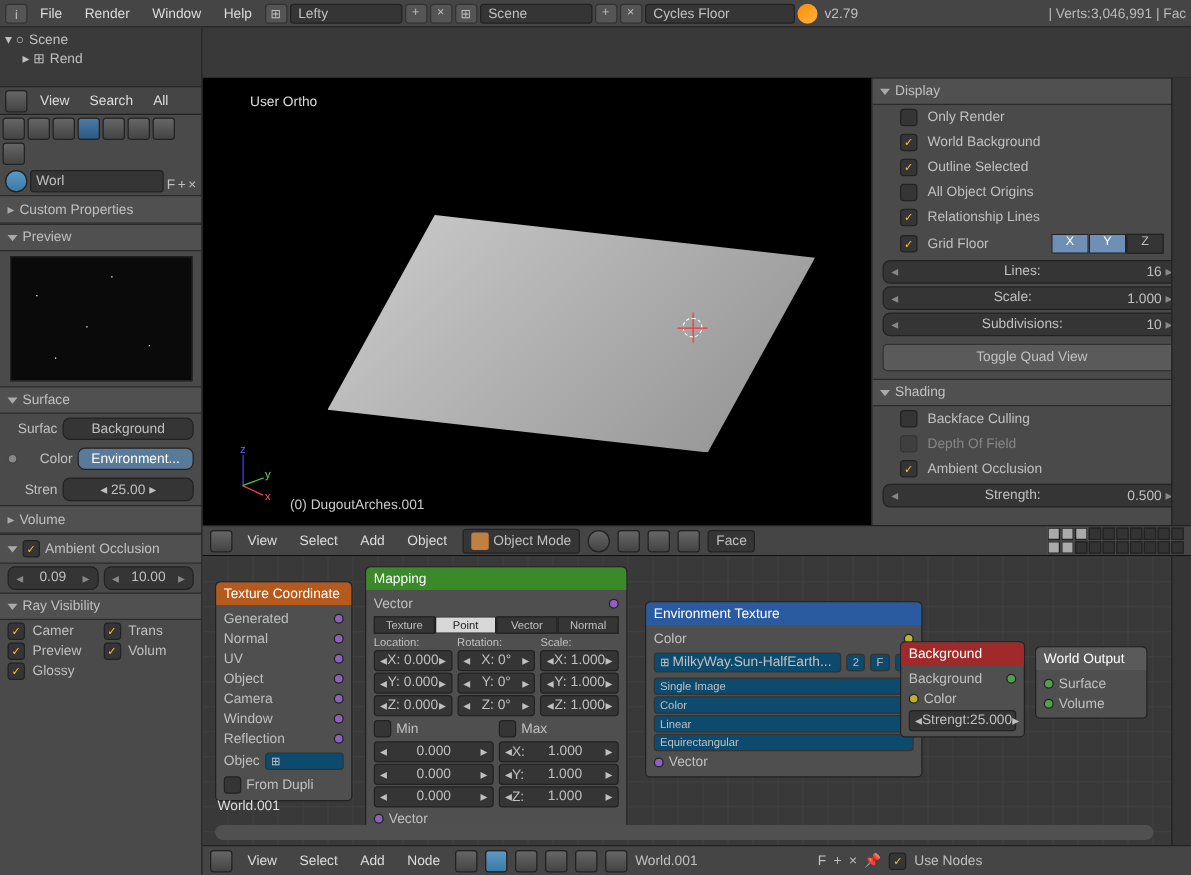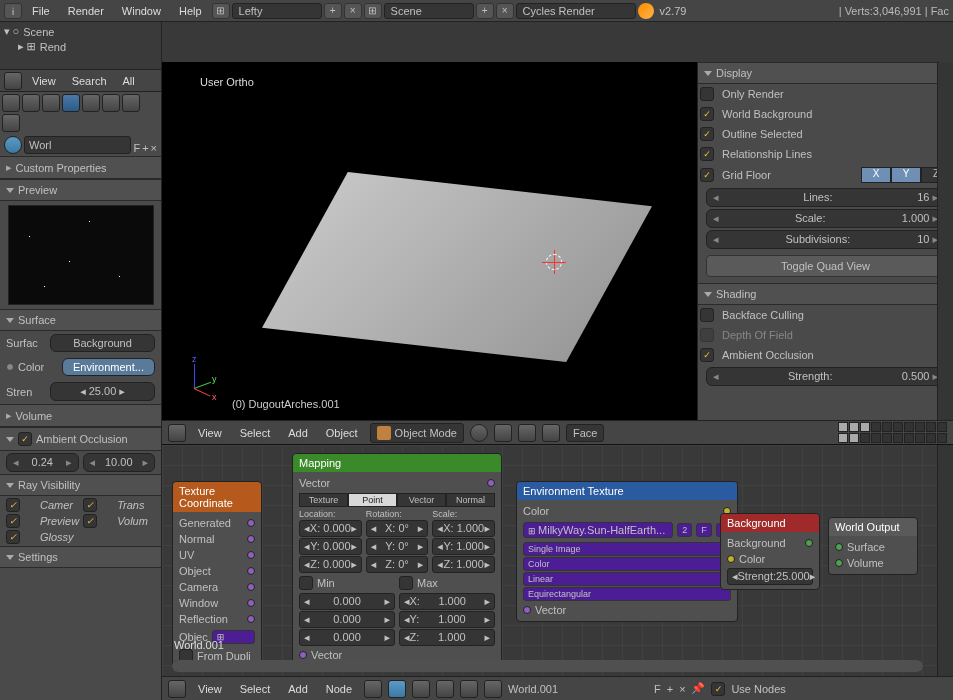--- a/index.html
+++ b/index.html
@@ -30,28 +30,28 @@
 .world-row { display: flex; align-items: flex-end; gap: 2px; padding: 2px 4px; }
 .world-dd { flex: 1; background: #353535; border: 1px solid #222; border-radius: 3px; padding: 2px 4px; overflow: hidden; }
 
 .panel-header { display: flex; align-items: center; gap: 4px; padding: 4px 6px; background: #505050; border-top: 1px solid #2a2a2a; border-bottom: 1px solid #2a2a2a; }
 .panel-header .tri { width: 0; height: 0; border-left: 4px solid transparent; border-right: 4px solid transparent; border-top: 5px solid #aaa; }
 
 .preview-box { width: 146px; height: 100px; background: #0a0a0a; margin: 4px auto; border: 1px solid #222; position: relative; }
 .preview-box .star { position: absolute; width: 1px; height: 1px; background: #fff; }
 
 .prop-row { display: flex; align-items: center; padding: 3px 6px; gap: 4px; }
-.prop-row label { width: 40px; }
+.prop-row label { width: 40px; text-align: right; }
 .prop-row .val-btn { flex: 1; background: #353535; border: 1px solid #222; border-radius: 6px; padding: 2px 6px; text-align: center; overflow: hidden; white-space: nowrap; }
 .prop-row .dot { width: 8px; height: 8px; border-radius: 50%; background: #888; border: 1px solid #444; }
 .check { width: 14px; height: 14px; background: #353535; border: 1px solid #222; border-radius: 3px; display: flex; align-items: center; justify-content: center; font-size: 9px; color: #f0c040; }
 .check.on::before { content: "✓"; }
 
 .check-grid { display: grid; grid-template-columns: 1fr 1fr; padding: 2px 6px; gap: 2px 4px; }
-.check-grid .item { display: flex; align-items: center; gap: 20px; font-style: italic; }
+.check-grid .item { display: flex; align-items: center; gap: 6px; }
 
 .num-pair { display: flex; gap: 4px; padding: 2px 6px; }
 .num-pair .num { flex: 1; }
 .num { background: #353535; border: 1px solid #222; border-radius: 6px; padding: 2px 6px; display: flex; justify-content: space-between; }
 .num .arrow { color: #888; }
 
 
 .center-col { flex: 1; display: flex; flex-direction: column; overflow: hidden; margin-top: 40px; }
 
 
@@ -68,21 +68,21 @@
 .viewport-selected { position: absolute; bottom: 10px; left: 70px; color: #ccc; }
 .terrain { position: absolute; left: 100px; top: 110px; width: 390px; height: 190px; background: linear-gradient(135deg,#d8d8d8,#989898); clip-path: polygon(22% 0, 100% 18%, 78% 100%, 0 82%); opacity: 0.95; }
 .cursor-3d { position: absolute; left: 380px; top: 188px; width: 24px; height: 24px; }
 .cursor-3d::before { content: ""; position: absolute; left: 50%; top: 0; width: 1px; height: 100%; background: #ff3030; }
 .cursor-3d::after { content: ""; position: absolute; top: 50%; left: 0; height: 1px; width: 100%; background: #ff3030; }
 .cursor-3d .ring { position: absolute; left: 4px; top: 4px; width: 16px; height: 16px; border: 1px dashed #fff; border-radius: 50%; }
 
 
 .n-panel { width: 256px; background: #4a4a4a; border-left: 1px solid #222; overflow-y: hidden; padding-bottom: 4px; }
 .n-panel .panel-header { }
-.n-check-row { display: flex; align-items: center; padding: 3px 2px; gap: 8px; }
+.n-check-row { display: flex; align-items: center; padding: 3px 22px; gap: 8px; }
 .xyz-toggle { display: flex; margin-left: auto; }
 .xyz-toggle .btn { width: 30px; height: 16px; background: #353535; border: 1px solid #222; text-align: center; font-size: 10px; }
 .xyz-toggle .btn.on { background: #6f8fb5; color: #fff; }
 .n-num { margin: 2px 8px; }
 .n-wide-btn { margin: 6px 8px; background: #5a5a5a; border: 1px solid #333; border-radius: 4px; padding: 4px; text-align: center; }
 
 
 .view-toolbar { height: 24px; background: #454545; border-top: 1px solid #222; display: flex; align-items: center; gap: 6px; padding: 0 6px; }
 .view-toolbar .dd-mode { background: #353535; border: 1px solid #222; border-radius: 3px; padding: 2px 6px; display: flex; align-items: center; gap: 4px; }
 .view-toolbar .mode-icon { width: 14px; height: 14px; background: #c08040; border-radius: 2px; }
@@ -112,21 +112,21 @@
 .socket { width: 8px; height: 8px; border-radius: 50%; border: 1px solid #222; flex-shrink: 0; }
 .socket.yellow { background: #c0b030; }
 .socket.purple { background: #9060c0; }
 .socket.green { background: #50a050; }
 .node-row.right { justify-content: flex-end; }
 .node-row .lbl { flex: 1; }
 .tab-row { display: flex; margin: 2px 0; }
 .tab-row .t { flex: 1; background: #353535; border: 1px solid #222; text-align: center; padding: 1px 0; font-size: 9px; }
 .tab-row .t.on { background: #d8d8d8; color: #222; }
 .node .mini-num { background: #353535; border: 1px solid #222; border-radius: 3px; padding: 1px 4px; font-size: 9px; display: flex; justify-content: space-between; margin: 1px 0; }
-.node .mini-btn { background: #4c1d95; border: 1px solid #333; border-radius: 3px; padding: 1px 4px; font-size: 9px; margin: 1px 0; }
+.node .mini-btn { background: #0c4a6e; border: 1px solid #333; border-radius: 3px; padding: 1px 4px; font-size: 9px; margin: 1px 0; }
 .node-label { position:absolute; color:#ddd; font-size:11px; }
 
 
 .node-bar { position: absolute; left: 0; right: 0; bottom: 0; height: 24px; background: #454545; border-top: 1px solid #222; display: flex; align-items: center; gap: 6px; padding: 0 6px; }
 
 
 .rscroll { position: absolute; right: 0; top: 0; width: 16px; height: 100%; background: #353535; border-left: 1px solid #222; }
 
 .menu-text { padding: 2px 6px; color: #ddd; }
 </style>
@@ -147,21 +147,21 @@
       </span>
     <span class="icon-btn">+</span>
     <span class="icon-btn">×</span>
     <span class="icon-btn">⊞</span>
     <span class="dd">
         <span>Scene</span>
       </span>
     <span class="icon-btn">+</span>
     <span class="icon-btn">×</span>
     <span class="dd" style="min-width:120px;">
-        <span>Cycles Render</span>
+        <span>Cycles Floor</span>
       </span>
     <span class="blender-icon"></span>
     <span>v2.79</span>
     <span class="stats">| <span>Verts:3,046,991 | Fac</span></span>
   </div>
 
   <div class="workspace">
 
     <div class="left-panel">
       <div class="outliner">
@@ -240,21 +240,21 @@
       </div>
 
       <div class="panel-header">
         <span class="tri"></span>
         <span class="check on"></span>
         <span>Ambient Occlusion</span>
       </div>
       <div class="num-pair">
         <span class="num">
             <span class="arrow">◂</span>
-            <span>0.24</span>
+            <span>0.09</span>
             <span class="arrow">▸</span>
           </span>
         <span class="num">
             <span class="arrow">◂</span>
             <span>10.00</span>
             <span class="arrow">▸</span>
           </span>
       </div>
 
       <div class="panel-header">
@@ -277,24 +277,20 @@
         <div class="item">
             <span class="check on"></span>
             <span>Volum</span>
           </div>
         <div class="item">
             <span class="check on"></span>
             <span>Glossy</span>
           </div>
       </div>
 
-      <div class="panel-header">
-        <span class="tri"></span>
-          <span>Settings</span>
-      </div>
     </div>
 
     <div class="center-col">
 
       <div class="viewport-3d">
         <div class="viewport-canvas">
           <div class="viewport-label">User Ortho</div>
           <div class="terrain"></div>
           <div class="cursor-3d">
               <div class="ring"></div>
@@ -319,20 +315,24 @@
               <span class="check"></span>
               <span>Only Render</span>
             </div>
           <div class="n-check-row">
               <span class="check on"></span>
               <span>World Background</span>
             </div>
           <div class="n-check-row">
               <span class="check on"></span>
               <span>Outline Selected</span>
+            </div>
+          <div class="n-check-row">
+              <span class="check"></span>
+              <span>All Object Origins</span>
             </div>
           <div class="n-check-row">
               <span class="check on"></span>
               <span>Relationship Lines</span>
             </div>
           <div class="n-check-row">
             <span class="check on"></span>
             <span>Grid Floor</span>
             <span class="xyz-toggle">
               <span class="btn on">X</span>
@@ -423,21 +423,21 @@
               <span class="layer-cell"></span>
               <span class="layer-cell"></span>
               <span class="layer-cell"></span>
           </div>
         </div>
       </div>
 
       <div class="node-editor">
         <div class="node-grid"></div>
 
-        <div class="node" style="left:10px; top:36px; width:90px;">
+        <div class="node" style="left:10px; top:20px; width:110px;">
           <div class="node-head orange">Texture Coordinate</div>
           <div class="node-body">
             <div class="node-row right">
                 <span class="lbl">Generated</span>
                 <span class="socket purple"></span>
               </div>
             <div class="node-row right">
                 <span class="lbl">Normal</span>
                 <span class="socket purple"></span>
               </div>

